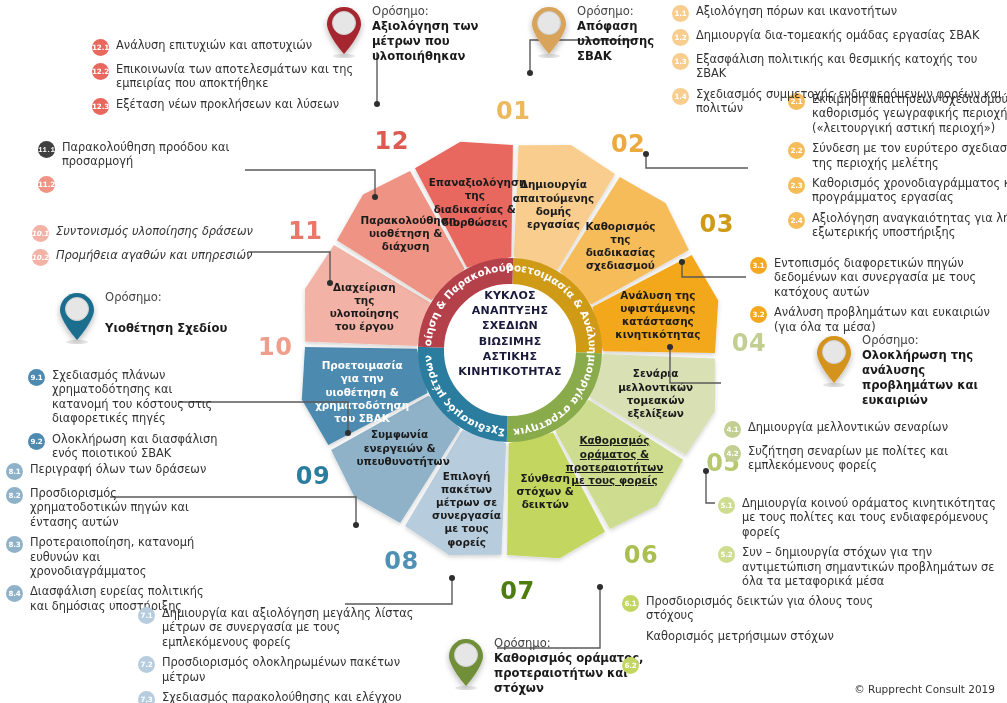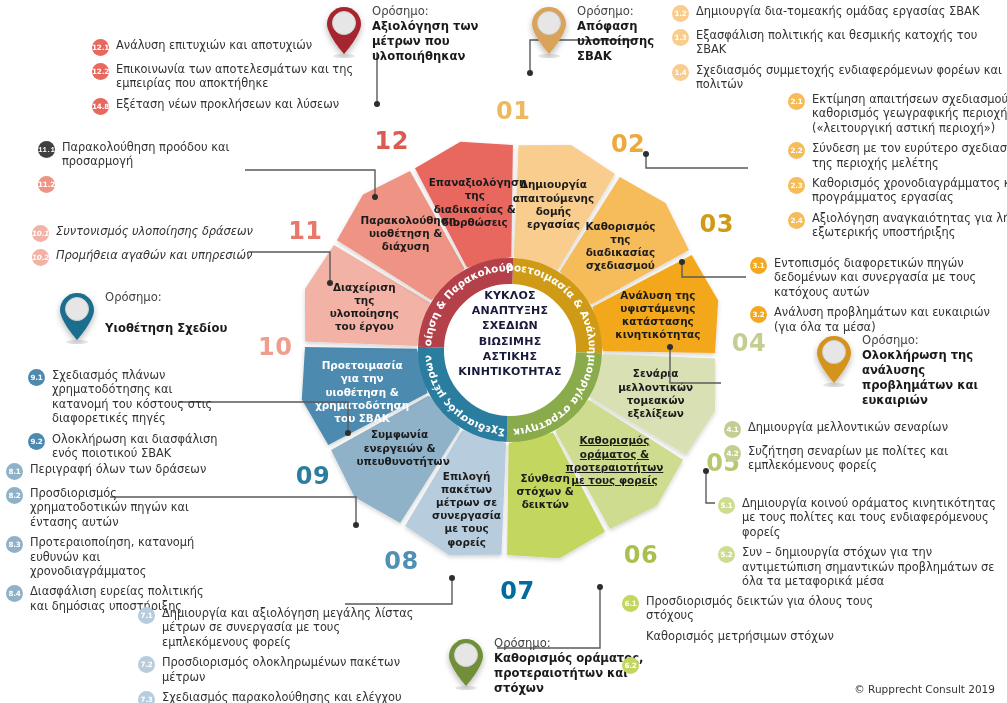--- a/index.html
+++ b/index.html
@@ -133,21 +133,21 @@
       <div class="plabel" style="width: 90px; left: 360.563px; top: 213.561px;">Παρακολούθηση, υιοθέτηση &amp; διάχυση</div>
       <div class="plabel" style="width: 92px; left: 428.774px; top: 176.138px;">Επαναξιολόγηση της διαδικασίας &amp; διορθώσεις</div>
     </div>
   <div id="petal-numbers">
       <div class="wnum" style="left: 496px; top: 97px; color: rgb(237, 185, 94); width: 30px; text-align: center;">01</div>
       <div class="wnum" style="left: 610.9px; top: 129.715px; color: rgb(236, 169, 61); width: 30px; text-align: center;">02</div>
       <div class="wnum" style="left: 699.532px; top: 209.819px; color: rgb(207, 154, 22); width: 30px; text-align: center;">03</div>
       <div class="wnum" style="left: 731.856px; top: 328.764px; color: rgb(195, 207, 146); width: 30px; text-align: center;">04</div>
       <div class="wnum" style="left: 706.142px; top: 448.734px; color: rgb(183, 201, 110); width: 30px; text-align: center;">05</div>
       <div class="wnum" style="left: 623.711px; top: 541.38px; color: rgb(169, 191, 79); width: 30px; text-align: center;">06</div>
-      <div class="wnum" style="left: 500.189px; top: 576.963px; color: #0369a1; width: 30px; text-align: right;">07</div>
+      <div class="wnum" style="left: 500.189px; top: 576.963px; color: #4d7c0f; width: 30px; text-align: right;">07</div>
       <div class="wnum" style="left: 384.266px; top: 547.142px; color: rgb(79, 145, 181); width: 30px; text-align: center;">08</div>
       <div class="wnum" style="left: 295.861px; top: 462.061px; color: rgb(42, 125, 158); width: 30px; text-align: center;">09</div>
       <div class="wnum" style="left: 258.036px; top: 332.846px; color: rgb(239, 158, 141); width: 30px; text-align: center;">10</div>
       <div class="wnum" style="left: 288.154px; top: 217px; color: rgb(233, 119, 106); width: 30px; text-align: center;">11</div>
       <div class="wnum" style="left: 374.5px; top: 126.556px; color: rgb(221, 90, 80); width: 30px; text-align: center;">12</div>
     </div>
 
   <svg class="abs" style="left:0;top:0;pointer-events:none;" width="1007" height="703">
     <g stroke="#5a5a5a" stroke-width="1.4" fill="none">
       <path d="M 377,52 L 377,103"></path>
@@ -262,21 +262,21 @@
   <div class="blist" id="g12" style="left:92px;top:38px;width:270px;">
       <div class="brow">
         <span class="bnum" style="background: rgb(232, 104, 94);">12.1</span>
         <span class="btxt">Ανάλυση επιτυχιών και αποτυχιών</span>
       </div>
       <div class="brow">
         <span class="bnum" style="background: rgb(232, 104, 94);">12.2</span>
         <span class="btxt">Επικοινωνία των αποτελεσμάτων και της εμπειρίας που αποκτήθηκε</span>
       </div>
       <div class="brow">
-        <span class="bnum" style="background: rgb(232, 104, 94);">14.8</span>
+        <span class="bnum" style="background: rgb(232, 104, 94);">12.3</span>
         <span class="btxt">Εξέταση νέων προκλήσεων και λύσεων</span>
       </div>
     </div>
   <div class="blist" id="g11" style="left:38px;top:140px;width:230px;">
       <div class="brow">
         <span class="bnum" style="background: #404040; font-family: Liberation Mono, monospace;">11.1</span>
         <span class="btxt">Παρακολούθηση προόδου και προσαρμογή</span>
       </div>
       <div class="brow">
         <span class="bnum" style="background: rgb(239, 148, 132);">11.2</span>
@@ -387,20 +387,24 @@
         <span class="bnum" style="background: rgb(246, 188, 90);">2.3</span>
         <span class="btxt">Καθορισμός χρονοδιαγράμματος και προγράμματος εργασίας</span>
       </div>
       <div class="brow">
         <span class="bnum" style="background: rgb(246, 188, 90);">2.4</span>
         <span class="btxt">Αξιολόγηση αναγκαιότητας για λήψη εξωτερικής υποστήριξης</span>
       </div>
     </div>
   <div class="blist" id="g1" style="left:672px;top:4px;width:332px;">
       <div class="brow">
+        <span class="bnum" style="background: rgb(248, 205, 141);">1.1</span>
+        <span class="btxt">Αξιολόγηση πόρων και ικανοτήτων</span>
+      </div>
+      <div class="brow">
         <span class="bnum" style="background: rgb(248, 205, 141);">1.2</span>
         <span class="btxt">Δημιουργία δια-τομεακής ομάδας εργασίας ΣΒΑΚ</span>
       </div>
       <div class="brow">
         <span class="bnum" style="background: rgb(248, 205, 141);">1.3</span>
         <span class="btxt">Εξασφάλιση πολιτικής και θεσμικής κατοχής του ΣΒΑΚ</span>
       </div>
       <div class="brow">
         <span class="bnum" style="background: rgb(248, 205, 141);">1.4</span>
         <span class="btxt">Σχεδιασμός συμμετοχής ενδιαφερόμενων φορέων και πολιτών</span>

